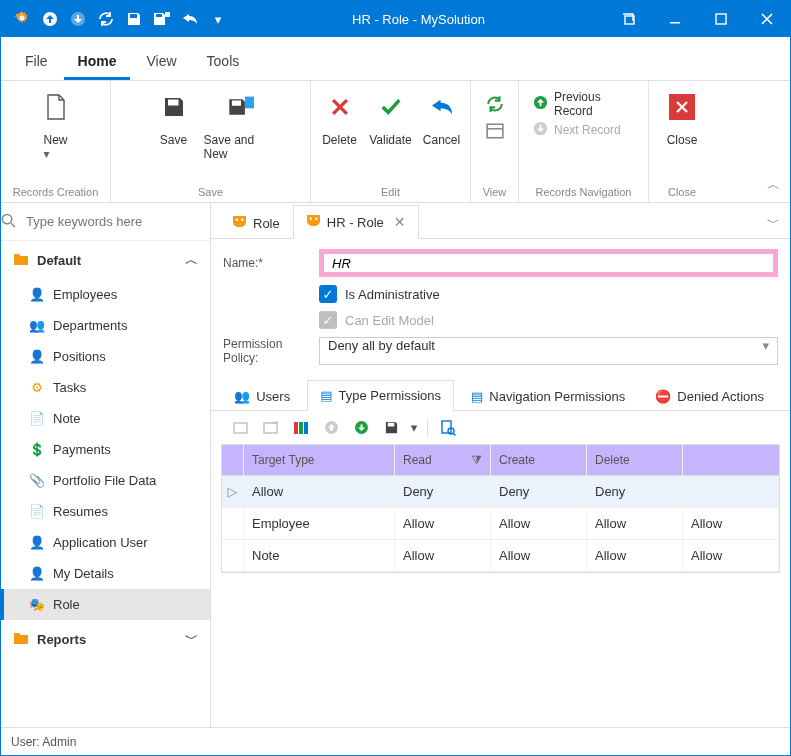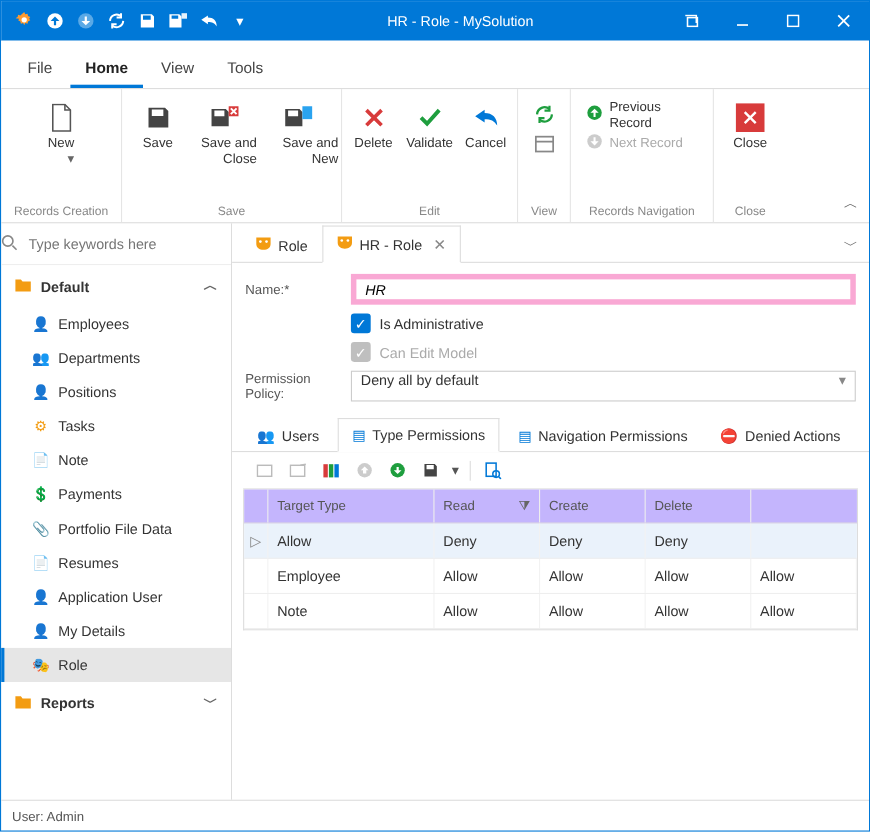--- a/index.html
+++ b/index.html
@@ -15,21 +15,21 @@
 
   
   .menuRow { height: 44px; background: #fff; display: flex; align-items: flex-end; border-bottom: 1px solid #ddd; padding-left: 10px; gap: 2px;}
   .menuItem { padding: 10px 14px 8px 14px; font-size: 14px; color: #444; border-bottom: 3px solid transparent; }
   .menuItem.active { font-weight: 600; border-bottom: 3px solid #0078d7; color: #222;}
   
   
   .ribbon { height: 122px; display: flex; align-items: stretch; border-bottom: 1px solid #ddd; position: relative;}
   .rgroup { display: flex; flex-direction: column; align-items: center; border-right: 1px solid #e5e5e5; padding: 4px 6px 2px 6px;}
   .rgroup-buttons { flex:1; display: flex; align-items: flex-start; }
-  .rbtn-lg { width: 60px; display: flex; flex-direction: column; align-items: center; padding-top: 8px; gap: 2px; text-align:right; line-height: 14px; font-size: 12px;}
+  .rbtn-lg { width: 60px; display: flex; flex-direction: column; align-items: center; padding-top: 8px; gap: 12px; text-align:left; line-height: 14px; font-size: 12px;}
   .rbtn-lg .icon { height: 28px; display:flex; align-items:center; justify-content:center;}
   .rgroup-label { font-size: 11px; color: #888; padding: 4px 0 2px 0;}
   .rbtn-sm-col { display:flex; flex-direction:column; gap:0px; padding-top:6px;}
   .rbtn-sm { display:flex; align-items:center; gap:6px; height: 26px; padding: 0 8px; font-size:12px;}
   .rbtn-sm.disabled { color:#aaa; }
   .ribbon-collapse { position:absolute; right:10px; bottom:8px; color:#666;}
 
   
   .main { flex:1; display:flex; min-height:0; }
   .nav { width:210px; border-right:1px solid #ddd; display:flex; flex-direction:column; }
@@ -175,30 +175,20 @@
 
   <div class="rgroup" style="width:200px;">
     <div class="rgroup-buttons">
       <div class="rbtn-lg">
         <div class="icon">
             <svg width="24" height="24" viewBox="0 0 16 16">
               <path fill="#444" d="M2 2h10l2 2v10H2zM4 3v4h7V3zM4 9h8v4H4z"></path>
             </svg>
           </div>
         <span>Save</span>
-      </div>
-      <div class="rbtn-lg">
-        <div class="icon">
-            <svg width="26" height="24" viewBox="0 0 20 16">
-              <path fill="#444" d="M1 2h10l2 2v10H1zM3 3v4h7V3zM3 9h8v4H3z"></path>
-              <rect x="13" y="0" width="7" height="7" fill="#d83b3b"></rect>
-              <path stroke="#fff" stroke-width="1.4" d="M14.5 1.5l4 4m0-4l-4 4"></path>
-            </svg>
-          </div>
-        <span>Save and Close</span>
       </div>
       <div class="rbtn-lg" style="width:74px">
         <div class="icon">
             <svg width="26" height="24" viewBox="0 0 20 16">
               <path fill="#444" d="M1 2h10l2 2v10H1zM3 3v4h7V3zM3 9h8v4H3z"></path>
               <rect x="13" y="0" width="7" height="9" fill="#2aa3ef"></rect>
             </svg>
           </div>
         <span>Save and New</span>
       </div>

